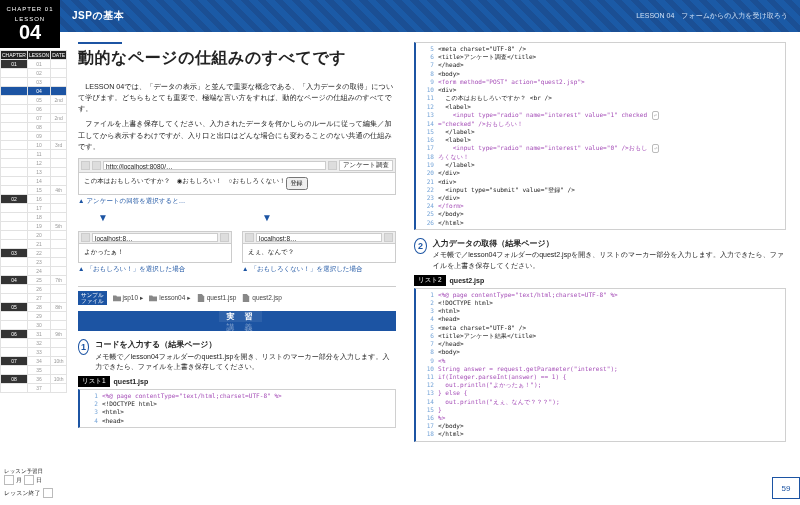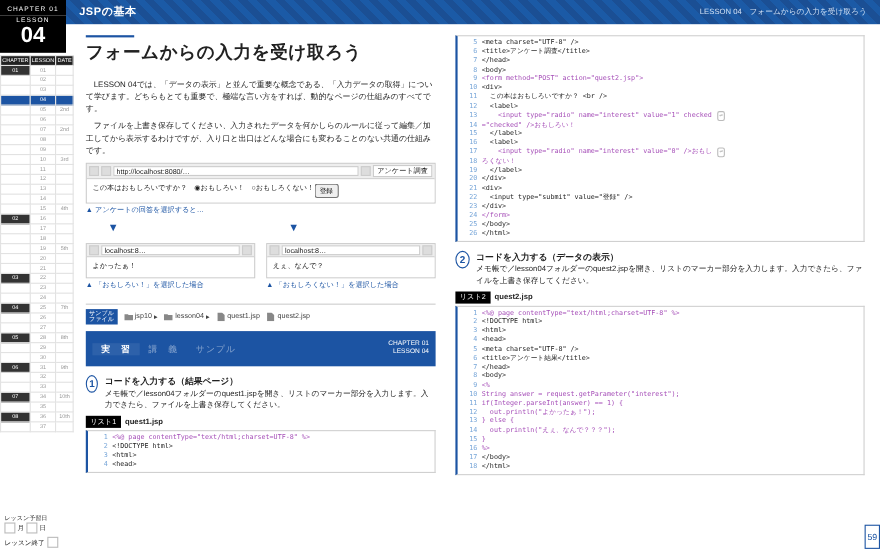--- a/index.html
+++ b/index.html
@@ -27,21 +27,21 @@
   .lesson-pill { background: #000; color: #fff; padding: 2px 4px 6px 4px; text-align: center; }
   .rail-table { width: 60px; border-collapse: collapse; margin-top: 2px; font-size: 5px; color: #999;}
   .rail-table td { border: 1px solid #e2e2e2; height: 7.4px; text-align: center; }
   .rail-table .cur td { background: var(--blue); color:#fff; }
   .rail-table .ch { background:#333; color:#fff; }
   .rail-status { margin-top: auto; padding: 4px; font-size:6px;}
   .rail-status .row { display:flex; align-items:center; gap:2px; margin-bottom:3px;}
   .rail-status .sq { width:10px;height:10px;border:1px solid #bbb;}
   
   .content { flex: 1; display:flex; flex-direction:column; }
-  .hdr { height: 22px; background: var(--hdr-stripe); color:#fff; display:flex; align-items:center; justify-content:space-between; padding:0 12px; }
+  .hdr { height: 32px; background: var(--hdr-stripe); color:#fff; display:flex; align-items:center; justify-content:space-between; padding:0 12px; }
   .hdr .sub { font-size:7px; color:#cfe0f5; }
   
   .body { flex:1; display:flex; }
   .colL { width: 350px; padding: 10px 14px 10px 18px; }
   .colR { flex:1; padding: 8px 14px 8px 4px; position:relative;}
   h1.ptitle { font-size: 16px; font-weight: 700; margin: 4px 0 12px 0; letter-spacing:.5px;}
   .rule-acc { border-top: 2px solid var(--blue); width: 44px; margin-bottom: 4px;}
   .lead { font-size: 7.2px; line-height: 1.55; }
   .lead p { margin: 0 0 4px 0; text-indent: 1em;}
   
@@ -55,41 +55,41 @@
   .caption::before { content:"▲"; margin-right:2px;}
   .split { display:flex; gap:10px; }
   .split > div { flex:1; }
   .arrow-down { color: var(--blue); font-size:10px; text-align:left; padding-left:20px; margin:2px 0;}
   
   .crumbs { display:flex; gap:6px; margin:8px 0 0 0; border-top:1px solid #ccc; padding-top:4px; font-size:6.5px; align-items:center;}
   .crumbs .tag { background:var(--blue); color:#fff; padding:1px 3px;}
   .crumbs .f { display:flex;align-items:center;gap:2px; color:#444;}
   .crumbs svg{width:8px;height:8px;fill:#888;}
   
-  .tabbar { background:var(--blue); color:#fff; display:flex; align-items:center; margin-top:6px; height:32px; padding-left:6px;}
+  .tabbar { background:var(--blue); color:#fff; display:flex; align-items:center; margin-top:6px; height:20px; padding-left:6px;flex-direction:column;}
   .tabbar .tab { padding:0 8px; font-size:8px; letter-spacing:1px; opacity:.45;}
   .tabbar .tab.act { opacity:1; font-weight:700; background:rgba(255,255,255,.08);}
   .tabbar .right { margin-left:auto; text-align:right; font-size:6px; line-height:1.1; padding-right:6px;}
   
   .step { display:flex; gap:6px; margin:8px 0 4px 0; }
   .step .num { width:16px;height:16px;border:1.5px solid var(--blue); border-radius:50%; color:var(--blue); font-weight:700; display:flex;align-items:center;justify-content:center; font-size:9px;}
   .step .txt { font-size:7px; line-height:1.45; }
   .step .txt b { font-size:8px; display:block; margin-bottom:1px;}
   
   .listing-hdr { display:flex;align-items:center;gap:4px;margin-top:4px;}
   .listing-hdr .badge{background:#000;color:#fff;font-size:6.5px;padding:1px 4px;}
   .listing-hdr .fn{font-size:7px;font-weight:700;}
   .code { border:1px solid #d0d0d0; border-left:2px solid var(--blue); margin-top:2px; background:#fff;}
   .code ol { margin:0; padding:2px 2px 2px 22px; list-style:none; counter-reset:ln; }
   .code li { counter-increment:ln; font-family: Menlo,Consolas,monospace; font-size:6.1px; line-height:1.35; white-space:pre; position:relative;}
   .code li::before { content: counter(ln); position:absolute; left:-18px; width:14px; text-align:right; color:var(--code-num);}
   .code .hl { color: var(--code-hl); }
   .code .wrap{display:inline-block;border:1px solid #bbb;border-radius:2px;font-size:5px;padding:0 1px;margin-left:1px;color:#888;}
   
-  .pnum { position:absolute; right:0; bottom:6px; width:14px; height:22px; border:1.5px solid var(--blue); color:var(--blue); display:flex;align-items:center;justify-content:center; font-size:8px;}
+  .pnum { position:absolute; right:0; bottom:6px; width:28px; height:22px; border:1.5px solid var(--blue); color:var(--blue); display:flex;align-items:center;justify-content:center; font-size:8px;}
 </style>
 </head>
 <body>
 
 <div class="page">
 
   <aside class="rail">
     <div class="rail-top">
       <div class="chapter-pill">
         <div style="font-size:6px;letter-spacing:1px;">CHAPTER 01</div>
@@ -313,21 +313,21 @@
   <main class="content">
     <div class="hdr">
       <span style="font-size:10px;font-weight:700;letter-spacing:.5px;">JSPの基本</span>
       <span class="sub">LESSON 04　フォームからの入力を受け取ろう</span>
     </div>
 
     <div class="body">
 
       <div class="colL">
         <div class="rule-acc"></div>
-        <h1 class="ptitle">フォームからの入力を受け取ろう</h1>
+        <h1 class="ptitle">動的なページの仕組みのすべてです</h1>
         <div class="lead">
           <p>LESSON 04では、「データの表示」と並んで重要な概念である、「入力データの取得」について学びます。どちらもとても重要で、極端な言い方をすれば、動的なページの仕組みのすべてです。</p>
           <p>ファイルを上書き保存してください、入力されたデータを何かしらのルールに従って編集／加工してから表示するわけですが、入り口と出口はどんな場合にも変わることのない共通の仕組みです。</p>
         </div>
 
         <div class="browser">
           <div class="bar">
             <span class="ico"></span>
             <span class="ico"></span>
             <span class="url">http://localhost:8080/…</span>
@@ -446,21 +446,21 @@
               <li>  &lt;input type="submit" value="登録" /&gt;</li>
               <li>&lt;/div&gt;</li>
               <li><span class="hl">&lt;/form&gt;</span></li>
               <li>&lt;/body&gt;</li>
               <li>&lt;/html&gt;</li>
             </ol>
         </div>
 
         <div class="step">
           <span class="num">2</span>
-          <span class="txt"><b>コードを入力する（データの表示）</b><span>メモ帳で／lesson04フォルダーのquest2.jspを開き、リストのマーカー部分を入力します。入力できたら、ファイルを上書き保存してください。</span></span>
+          <span class="txt"><b>入力データの取得（結果ページ）</b><span>メモ帳で／lesson04フォルダーのquest2.jspを開き、リストのマーカー部分を入力します。入力できたら、ファイルを上書き保存してください。</span></span>
         </div>
         <div class="listing-hdr">
           <span class="badge">リスト2</span>
           <span class="fn">quest2.jsp</span>
         </div>
         <div class="code">
             <ol id="code2">
               <li><span class="hl">&lt;%@ page contentType="text/html;charset=UTF-8" %&gt;</span></li>
               <li>&lt;!DOCTYPE html&gt;</li>
               <li>&lt;html&gt;</li>

